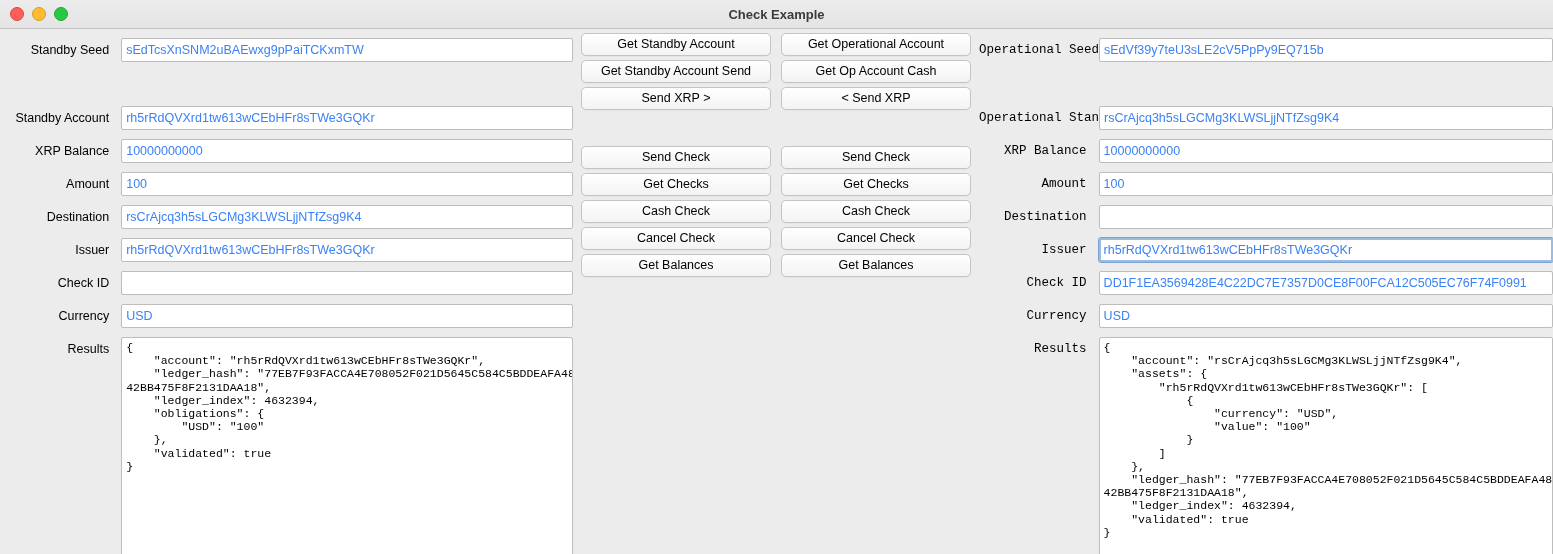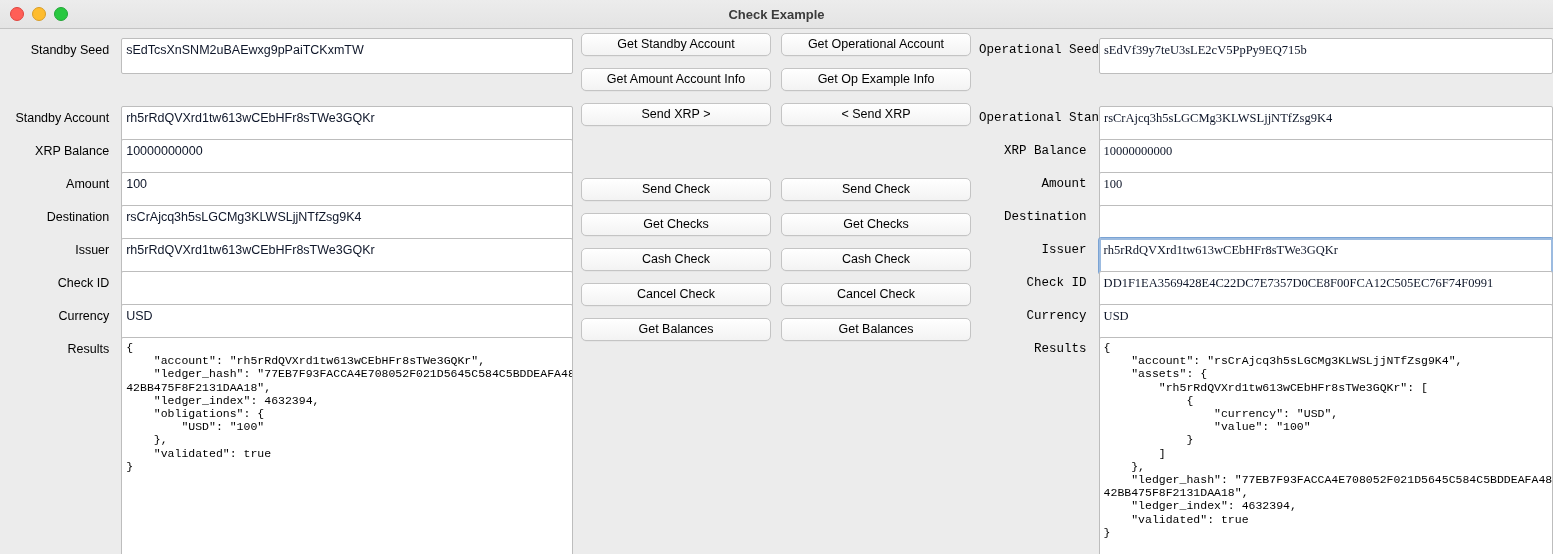--- a/index.html
+++ b/index.html
@@ -85,34 +85,34 @@
     padding-right: 12px;
     line-height: 24px;
     color: #000;
     white-space: nowrap;
   }
   .col-left .lbl  { width: 110px; }
   .col-right .lbl { width: 108px; font-family: Liberation Mono, monospace; }
 
   .field {
     box-sizing: border-box;
-    height: 36px;
+    height: 24px;
     background: #fff;
     border: 1px solid #bdbdbd;
     border-radius: 2px;
     font-family: "Liberation Sans", sans-serif;
     font-size: 12.5px;
     line-height: 22px;
     padding: 0 4px;
-    color: #0f172a;
+    color: #3b82f6;
     overflow: hidden;
     white-space: nowrap;
   }
   .col-left .field  { width: 455px; }
-  .col-right .field { width: 456px; font-family: Liberation Serif, serif; }
+  .col-right .field { width: 456px; }
   .field.focused {
     border: 2px solid #9cbbe0;
     outline: 1px solid #7aa3d4;
     line-height: 20px;
     padding: 0 3px;
   }
 
   
   .results-row {
     display: flex;
@@ -133,21 +133,21 @@
     overflow: hidden;
     color: #000;
   }
   .col-left .results  { width: 455px; height: 270px; }
   .col-right .results { width: 456px; height: 270px; }
 
   
   .btn-grid {
     display: flex;
     flex-direction: column;
-    gap: 12px;
+    gap: 4px;
     padding-top: 4px;
   }
   .btn-row {
     display: flex;
     gap: 10px;
     justify-content: center;
   }
   .btn {
     box-sizing: border-box;
     width: 190px;
@@ -253,22 +253,22 @@
       </div>
     </div>
 
     <div class="col col-mid">
       <div class="btn-grid">
         <div class="btn-row">
           <div class="btn">Get Standby Account</div>
           <div class="btn">Get Operational Account</div>
         </div>
         <div class="btn-row">
-          <div class="btn">Get Amount Account Info</div>
-          <div class="btn">Get Op Example Info</div>
+          <div class="btn">Get Standby Account Send</div>
+          <div class="btn">Get Op Account Cash</div>
         </div>
         <div class="btn-row">
           <div class="btn">Send XRP &gt;</div>
           <div class="btn">&lt; Send XRP</div>
         </div>
         <div style="height:28px"></div>
         <div class="btn-row">
           <div class="btn">Send  Check</div>
           <div class="btn">Send Check</div>
         </div>

